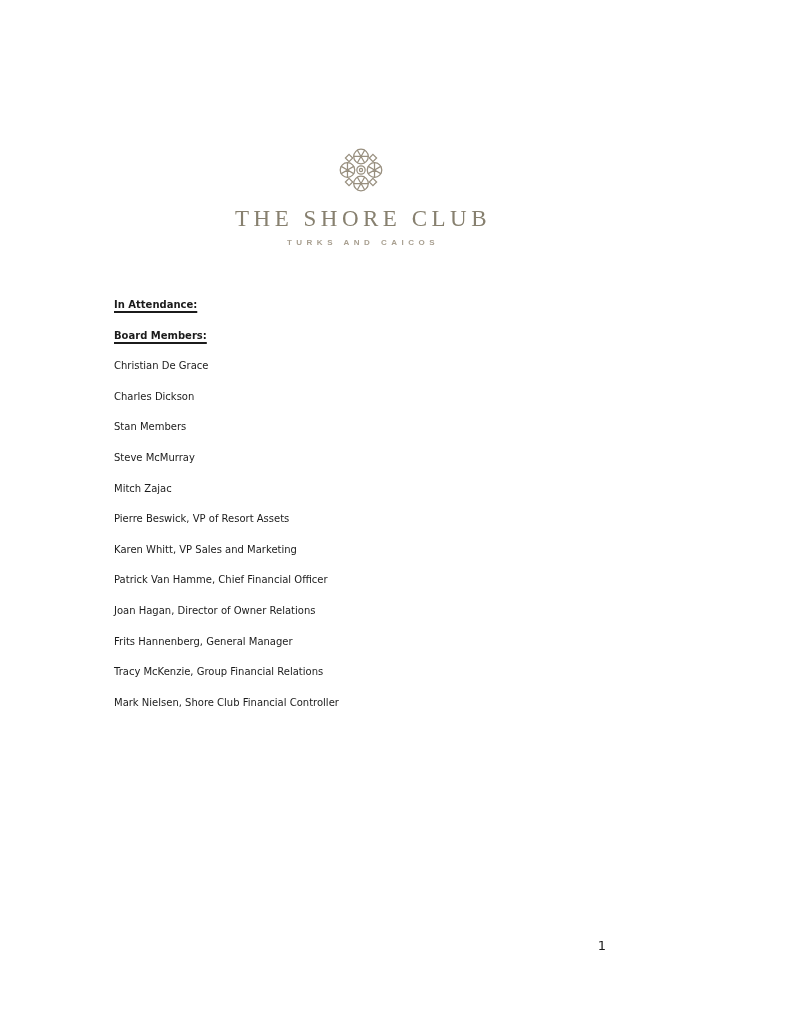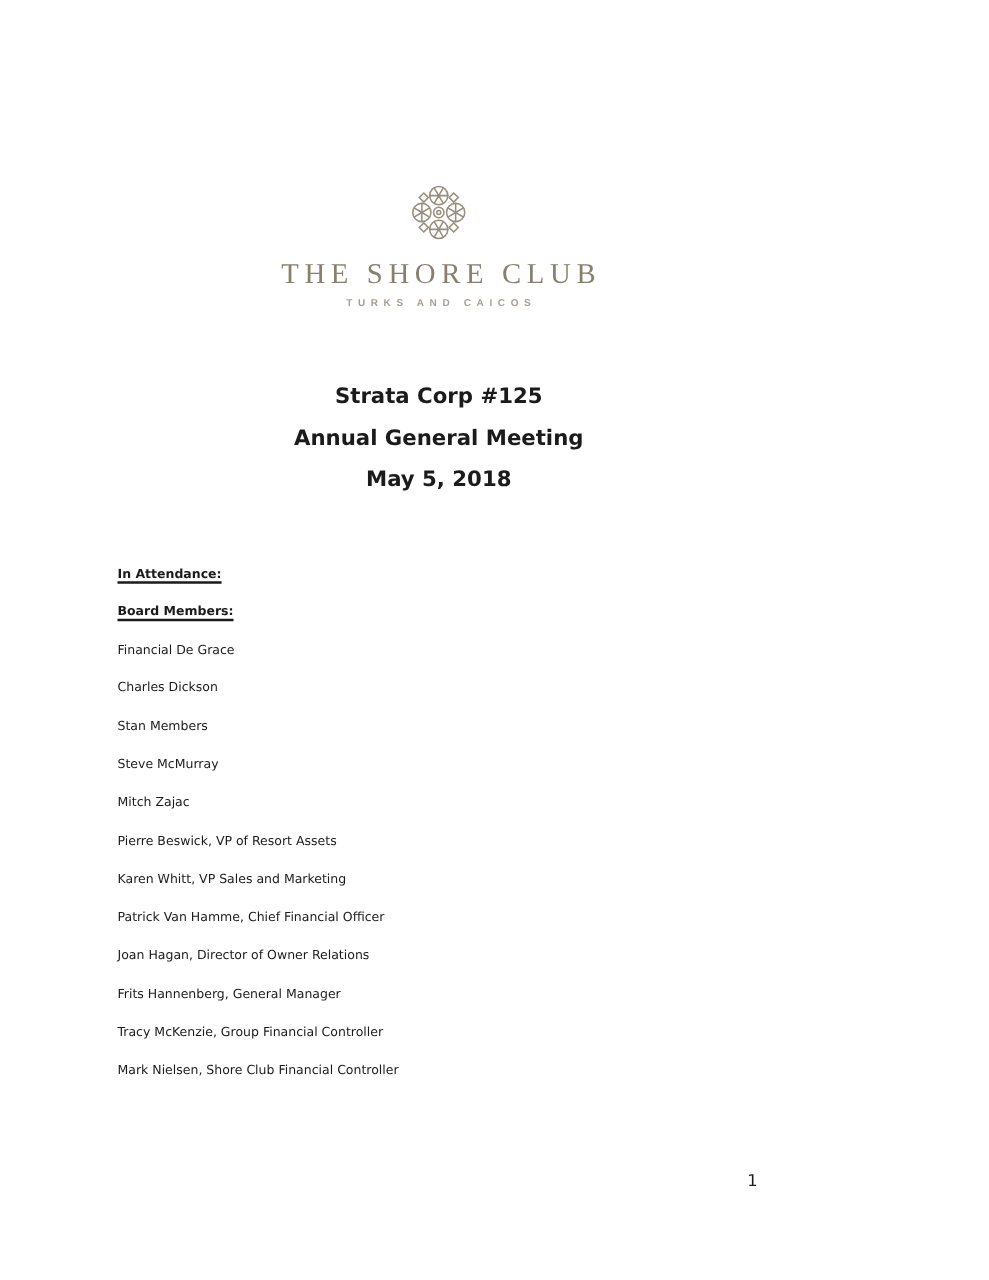--- a/index.html
+++ b/index.html
@@ -5,20 +5,21 @@
   * { margin: 0; padding: 0; box-sizing: border-box; }
   html, body { background: #ffffff; }
   .page {
     position: relative;
     width: 702px;
     height: 1024px;
     background: #ffffff;
     font-family: "DejaVu Sans", sans-serif;
     color: #1b1b1b;
     overflow: hidden;
+    padding-left: 20px;
   }
   .logo-block {
     padding-top: 144px;
     text-align: center;
   }
   .emblem {
     display: block;
     margin: 0 auto 10px auto;
     width: 52px;
     height: 52px;
@@ -101,40 +102,35 @@
       <path d="M27,66 L34,73 L27,80 L20,73 Z"></path>
       <path d="M73,66 L80,73 L73,80 L66,73 Z"></path>
 
       <circle cx="50" cy="50" r="8"></circle>
       <circle cx="50" cy="50" r="3"></circle>
     </svg>
     <div class="logo-name">THE SHORE CLUB</div>
     <div class="logo-tagline">TURKS AND CAICOS</div>
   </div>
 
-  <div class="title-block">
-    <div class="title-line">Strata Corp #125</div>
-    <div class="title-line">Annual General Meeting</div>
-    <div class="title-line">May 5, 2018</div>
-  </div>
 
   <div class="attendance">
     <div class="section-heading">In Attendance:</div>
 
     <div class="section-heading">Board Members:</div>
-    <div class="member-line">Financial De Grace</div>
+    <div class="member-line">Christian De Grace</div>
     <div class="member-line">Charles Dickson</div>
     <div class="member-line">Stan Members</div>
     <div class="member-line">Steve McMurray</div>
     <div class="member-line">Mitch Zajac</div>
 
     <div class="member-line">Pierre Beswick, VP of Resort Assets</div>
     <div class="member-line">Karen Whitt, VP Sales and Marketing</div>
     <div class="member-line">Patrick Van Hamme, Chief Financial Officer</div>
     <div class="member-line">Joan Hagan, Director of Owner Relations</div>
     <div class="member-line">Frits Hannenberg, General Manager</div>
-    <div class="member-line">Tracy McKenzie, Group Financial Controller</div>
+    <div class="member-line">Tracy McKenzie, Group Financial Relations</div>
     <div class="member-line">Mark Nielsen, Shore Club Financial Controller</div>
   </div>
 
   <div class="page-number">1</div>
 
 </div>
 
 </body></html>

